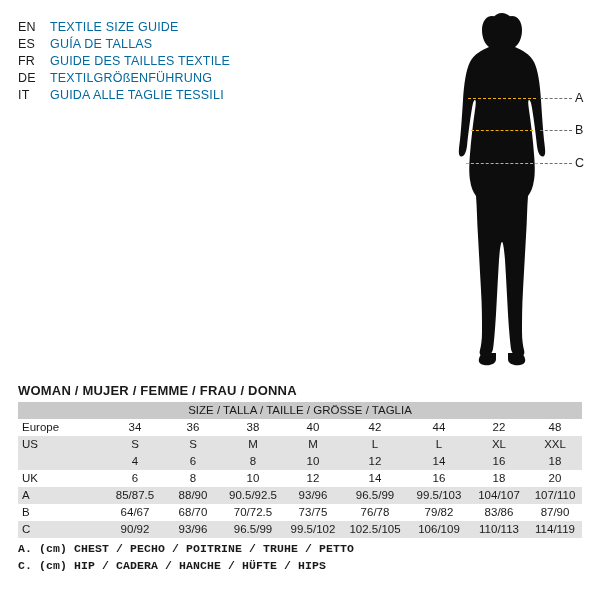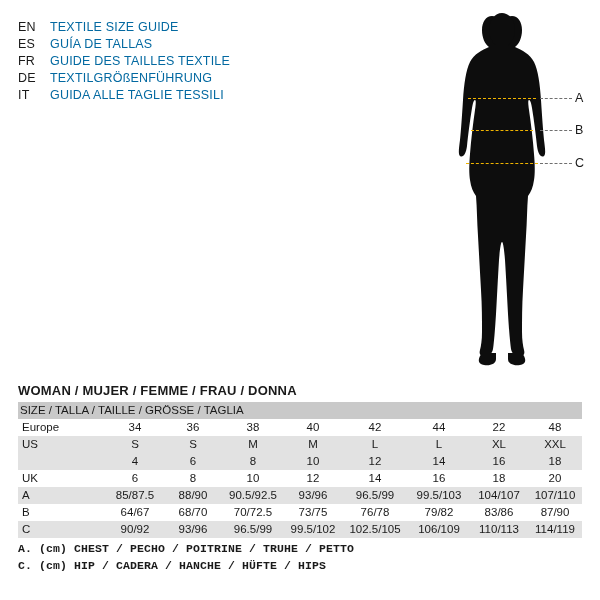--- a/index.html
+++ b/index.html
@@ -94,21 +94,21 @@
     color: #1a1a1a;
     line-height: 17px;
   }
   table.size-table td.label {
     text-align: left;
     padding-left: 4px;
   }
   tr.head-row td {
     background: #c9c9c9;
     font-weight: normal;
-    text-align: left;
+    text-align: center;
   }
   tr.shade td { background: #e2e2e2; margin-left: 44px; }
   tr.plain td { background: #ffffff; }
 
   
   #legend {
     position: absolute;
     left: 18px;
     top: 540px;
     width: 560px;

